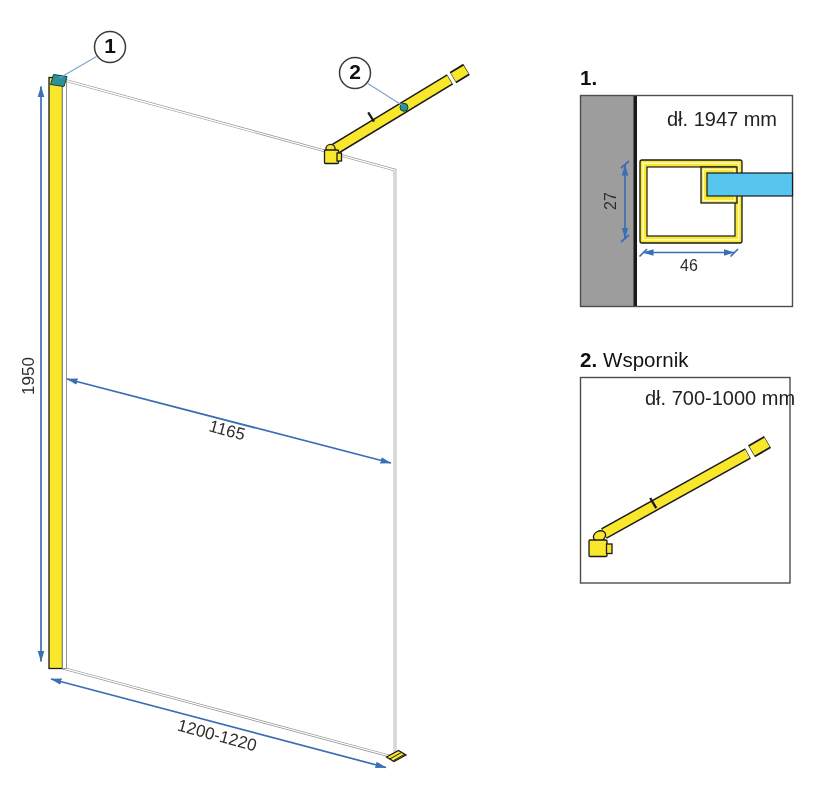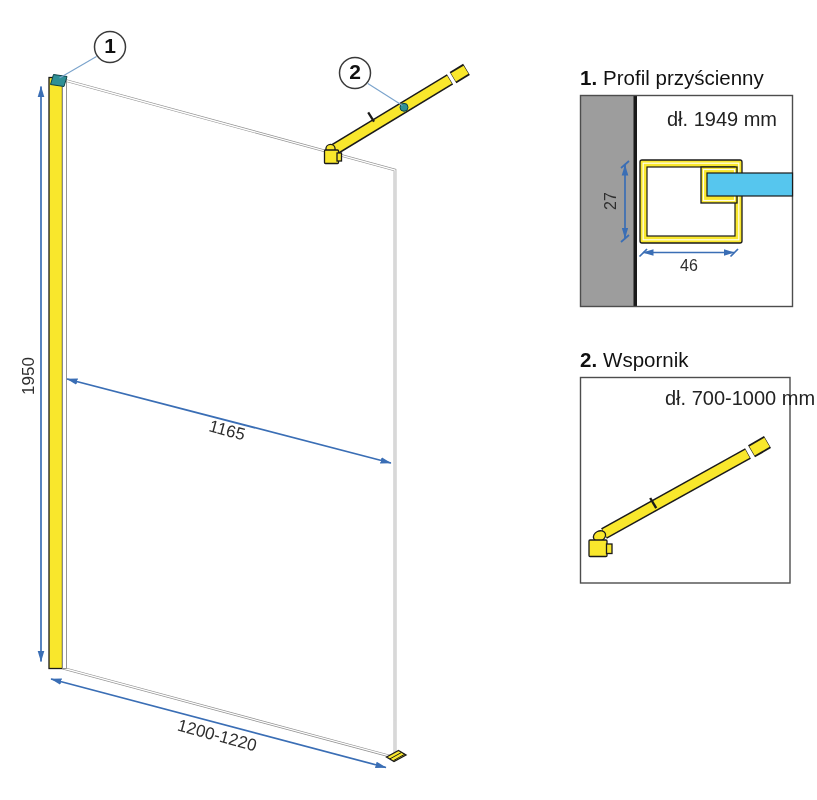--- a/index.html
+++ b/index.html
@@ -132,25 +132,24 @@
 
   <div class="lbl callout-num" style="left:110px;top:47px">1</div>
   <div class="lbl callout-num" style="left:355px;top:73px">2</div>
 
   <div class="lbl dim-txt rot-ccw" style="left:29px;top:376px">1950</div>
   <div class="lbl dim-txt rot-iso" style="left:227px;top:431px">1165</div>
   <div class="lbl dim-txt rot-iso" style="left:217px;top:736px">1200-1220</div>
 
   <div class="detail-title" style="position:absolute;left:580px;top:66px">
     <span class="num">1.</span>
-    <span>Profil przyścienny</span>
   </div>
-  <div class="lbl len-txt center" style="left:722px;top:119px">dł. 1949 mm</div>
+  <div class="lbl len-txt center" style="left:722px;top:119px">dł. 1947 mm</div>
   <div class="lbl dim-sm rot-ccw" style="left:611px;top:201px">27</div>
   <div class="lbl dim-sm center" style="left:689px;top:266px">46</div>
 
   <div class="detail-title" style="position:absolute;left:580px;top:348px">
     <span class="num">2.</span>
     <span>Wspornik</span>
   </div>
-  <div class="lbl len-txt center" style="left:740px;top:398px">dł. 700-1000 mm</div>
+  <div class="lbl len-txt center" style="left:720px;top:398px">dł. 700-1000 mm</div>
 
 </div>
 
 </body></html>

